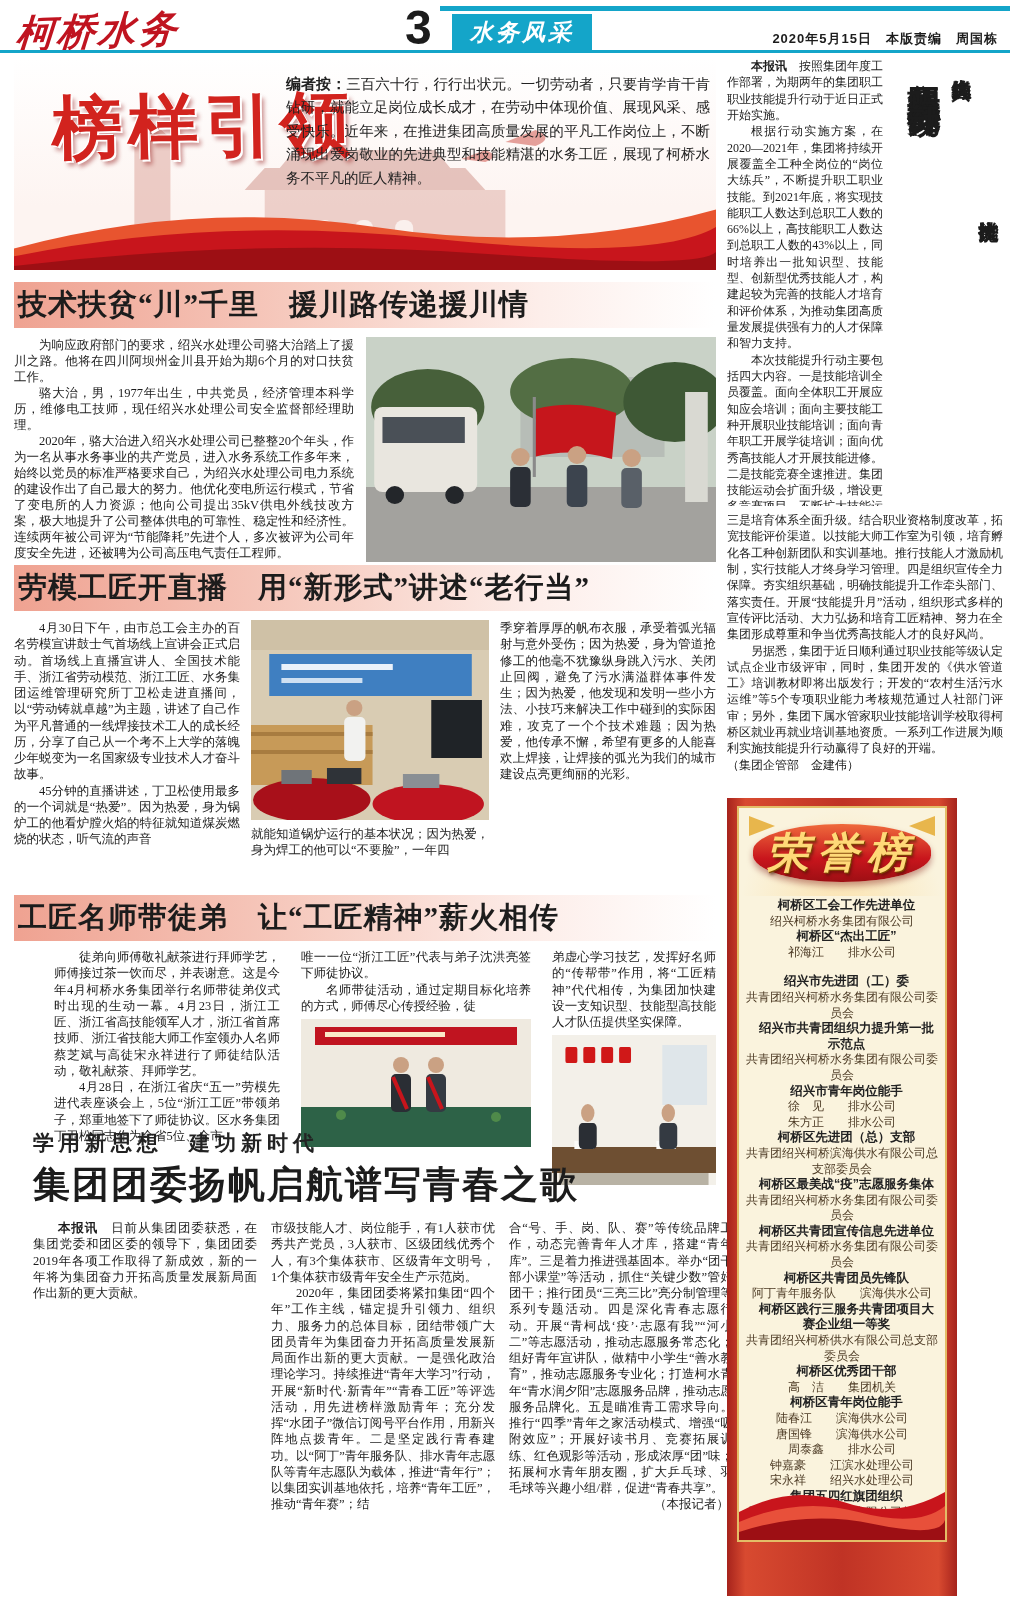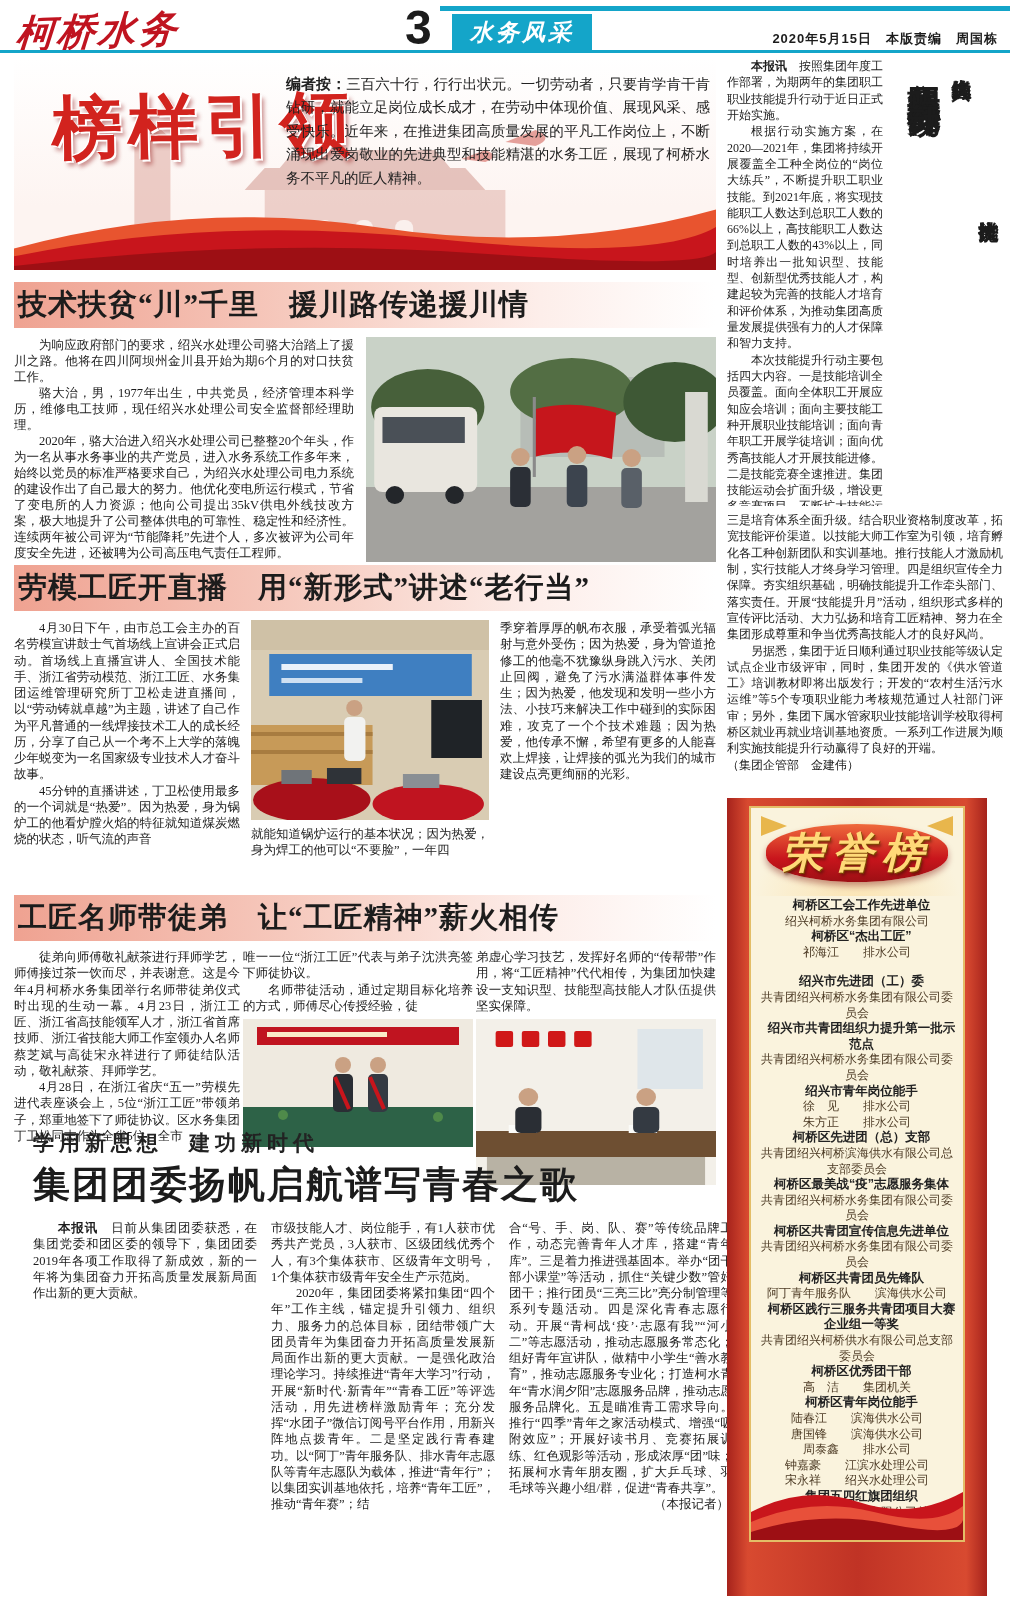--- a/index.html
+++ b/index.html
@@ -57,22 +57,22 @@
 
   
   .a2 { top:507px; height:326px; }
   .a2-body { display:flex; gap:11px; margin-top:9px; height:268px; overflow:hidden;
              font-size:12.5px; line-height:1.3; }
   .a2-c1 { width:226px; overflow:hidden; } .a2-c2 { width:238px; } .a2-c3 { flex:1; overflow:hidden; }
   .a2-photo { height:200px; margin-bottom:6px; }
 
   
   .a3 { top:837px; height:292px; }
-  .a3-body { display:flex; gap:3px; margin-top:8px; height:236px; overflow:hidden;
-             font-size:12.5px; line-height:1.3; }
+  .a3-body { display:flex; gap:21px; margin-top:8px; height:236px; overflow:hidden;
+             font-size:12.5px; line-height:1.3;margin-left:40px; }
   .a3-c1 { width:226px; overflow:hidden; } .a3-c2 { width:230px; } .a3-c3 { flex:1; }
   .a3-photo1 { height:128px; margin-top:5px; }
   .a3-photo2 { height:166px; margin-top:5px; }
 
   
   .a4 { top:1071px; height:409px;margin-left:19px; }
   .a4-kicker { font-size:21px; font-weight:600; letter-spacing:5px; color:#222;
                font-family:"Liberation Sans",sans-serif; }
   .a4-head { font-size:37px; font-weight:800; letter-spacing:2px; margin:3px 0 10px;
              font-family:"Liberation Sans",sans-serif; }
@@ -86,23 +86,23 @@
   .skill-text { width:168px; font-size:12px; line-height:1.36; overflow:hidden; }
   .skill-text p, .skill-wide p { text-align:justify; }
   .skill-titles { width:100px; display:flex; justify-content:flex-end; }
   .vt { writing-mode:vertical-rl; font-family:"Liberation Sans",sans-serif; }
   .vt-main { font-size:33px; font-weight:800; letter-spacing:2px; }
   .vt-sub1 { font-size:20px; font-weight:600; margin-left:3px; margin-top:6px; }
   .vt-sub2 { font-size:20px; font-weight:600; margin-top:148px; }
   .skill-wide { margin-top:6px; font-size:12px; line-height:1.36; }
 
   
-  .honor { position:absolute; top:740px; left:0; width:260px; height:798px;
+  .honor { position:absolute; top:740px; left:0; width:230px; height:798px;
            background:linear-gradient(90deg,#a6231c,#d84a30 8%,#c03325 50%,#d84a30 92%,#a6231c);
-           padding:8px 22px 0; overflow:hidden; }
+           padding:8px 10px 0; overflow:hidden; }
   .honor-inner { position:relative; background:#faf3dd; border:2px solid #e3bd67;
                  height:736px; overflow:hidden; }
   .honor-head { position:relative; height:88px;
                 background:radial-gradient(ellipse at 50% 120%,#fbe3b0,#faf3dd 70%); }
   .honor-ribbon { position:absolute; left:7%; top:16px; width:86%; height:58px;
                   background:linear-gradient(180deg,#ef6a3c,#c8151c 60%,#9d0f14);
                   border-radius:50% / 46%; box-shadow:0 4px 6px rgba(120,10,10,.4);
                   display:flex; align-items:center; justify-content:center; }
   .honor-title { font-size:42px; font-weight:800; font-style:italic; color:#ffd978;
                  letter-spacing:8px; font-family:"Liberation Sans",sans-serif;

